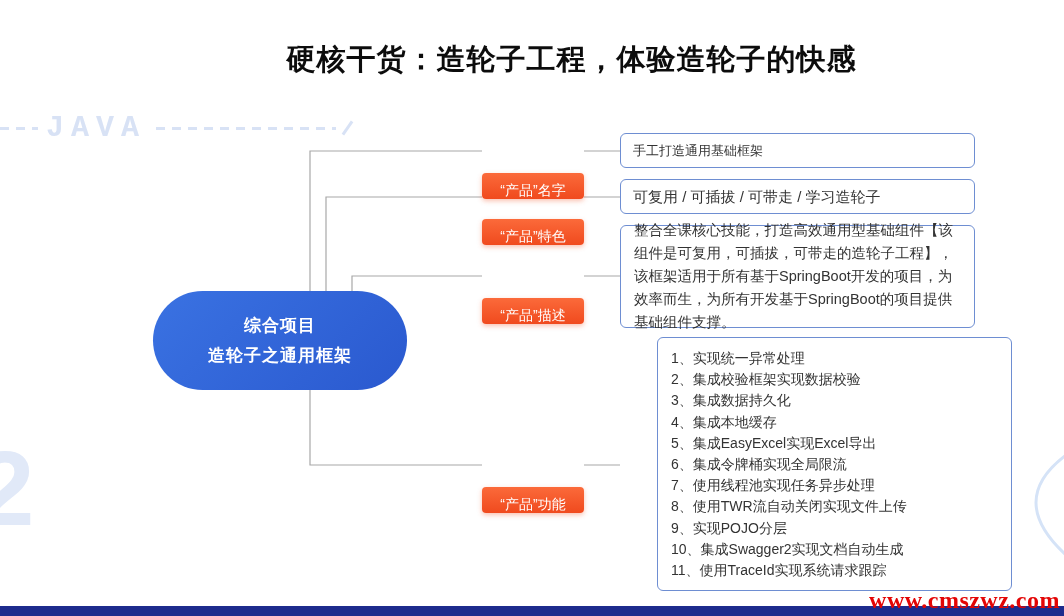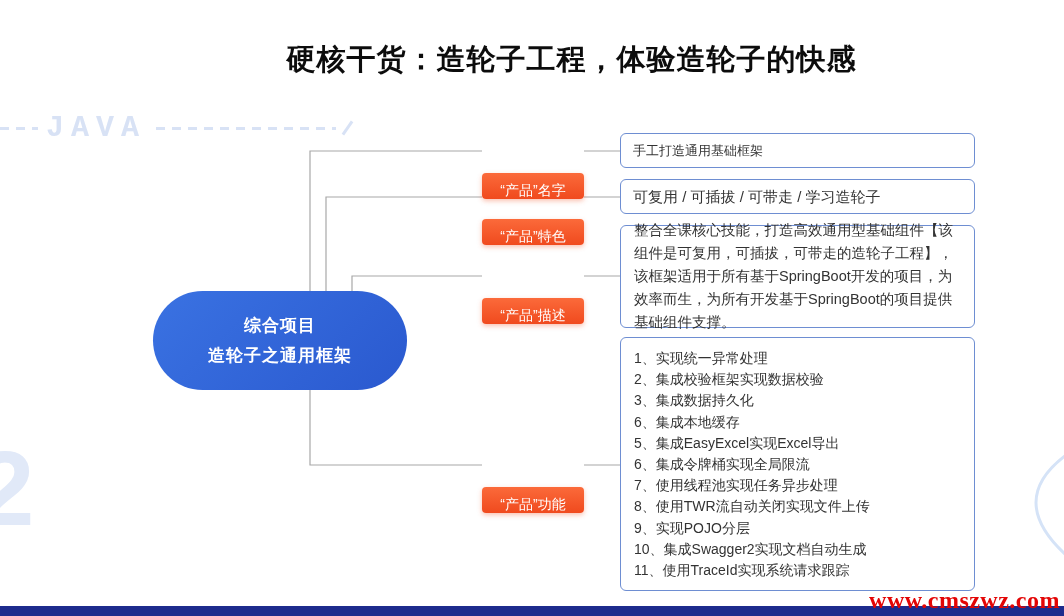--- a/index.html
+++ b/index.html
@@ -70,21 +70,21 @@
   
   .content-box {
     position: absolute; left: 620px; width: 355px; box-sizing: border-box;
     background: #ffffff; border: 1px solid #6e8ed2; border-radius: 6px;
     color: #333333; z-index: 2;
   }
   .box-1 { top: 133px; height: 35px; line-height: 33px; padding: 0 12px; font-size: 13px; }
   .box-2 { top: 179px; height: 35px; line-height: 33px; padding: 0 12px; font-size: 15px; }
   .box-3 { top: 225px; height: 103px; padding: 11px 13px; font-size: 14.5px; line-height: 23.2px;
            display: flex; align-items: center; }
-  .box-4 { top: 337px; height: 254px; padding: 10px 13px; font-size: 14px; }
+  .box-4 { top: 337px; height: 254px; padding: 10px 13px; font-size: 14px; margin-left: 37px; }
   .feature-item { line-height: 21.2px; white-space: nowrap; }
 
   
   .deco-num {
     position: absolute; left: -24px; top: 436px;
     font-size: 105px; font-weight: 700; color: #e1e9f8;
     z-index: 0; line-height: 1;
   }
   
   .deco-arc { position: absolute; right: 0; top: 450px; z-index: 0; }
@@ -138,21 +138,21 @@
   <div class="content-box box-1">手工打造通用基础框架</div>
   <div class="content-box box-2">可复用 / 可插拔 / 可带走 / 学习造轮子</div>
   <div class="content-box box-3">
     <span>整合全课核心技能，打造高效通用型基础组件【该组件是可复用，可插拔，可带走的造轮子工程】，该框架适用于所有基于SpringBoot开发的项目，为效率而生，为所有开发基于SpringBoot的项目提供基础组件支撑。</span>
   </div>
 
   <div class="content-box box-4">
     <div class="feature-item">1、实现统一异常处理</div>
     <div class="feature-item">2、集成校验框架实现数据校验</div>
     <div class="feature-item">3、集成数据持久化</div>
-    <div class="feature-item">6、集成本地缓存</div>
+    <div class="feature-item">4、集成本地缓存</div>
     <div class="feature-item">5、集成EasyExcel实现Excel导出</div>
     <div class="feature-item">6、集成令牌桶实现全局限流</div>
     <div class="feature-item">7、使用线程池实现任务异步处理</div>
     <div class="feature-item">8、使用TWR流自动关闭实现文件上传</div>
     <div class="feature-item">9、实现POJO分层</div>
     <div class="feature-item">10、集成Swagger2实现文档自动生成</div>
     <div class="feature-item">11、使用TraceId实现系统请求跟踪</div>
   </div>
 
   <div class="deco-num">2</div>

